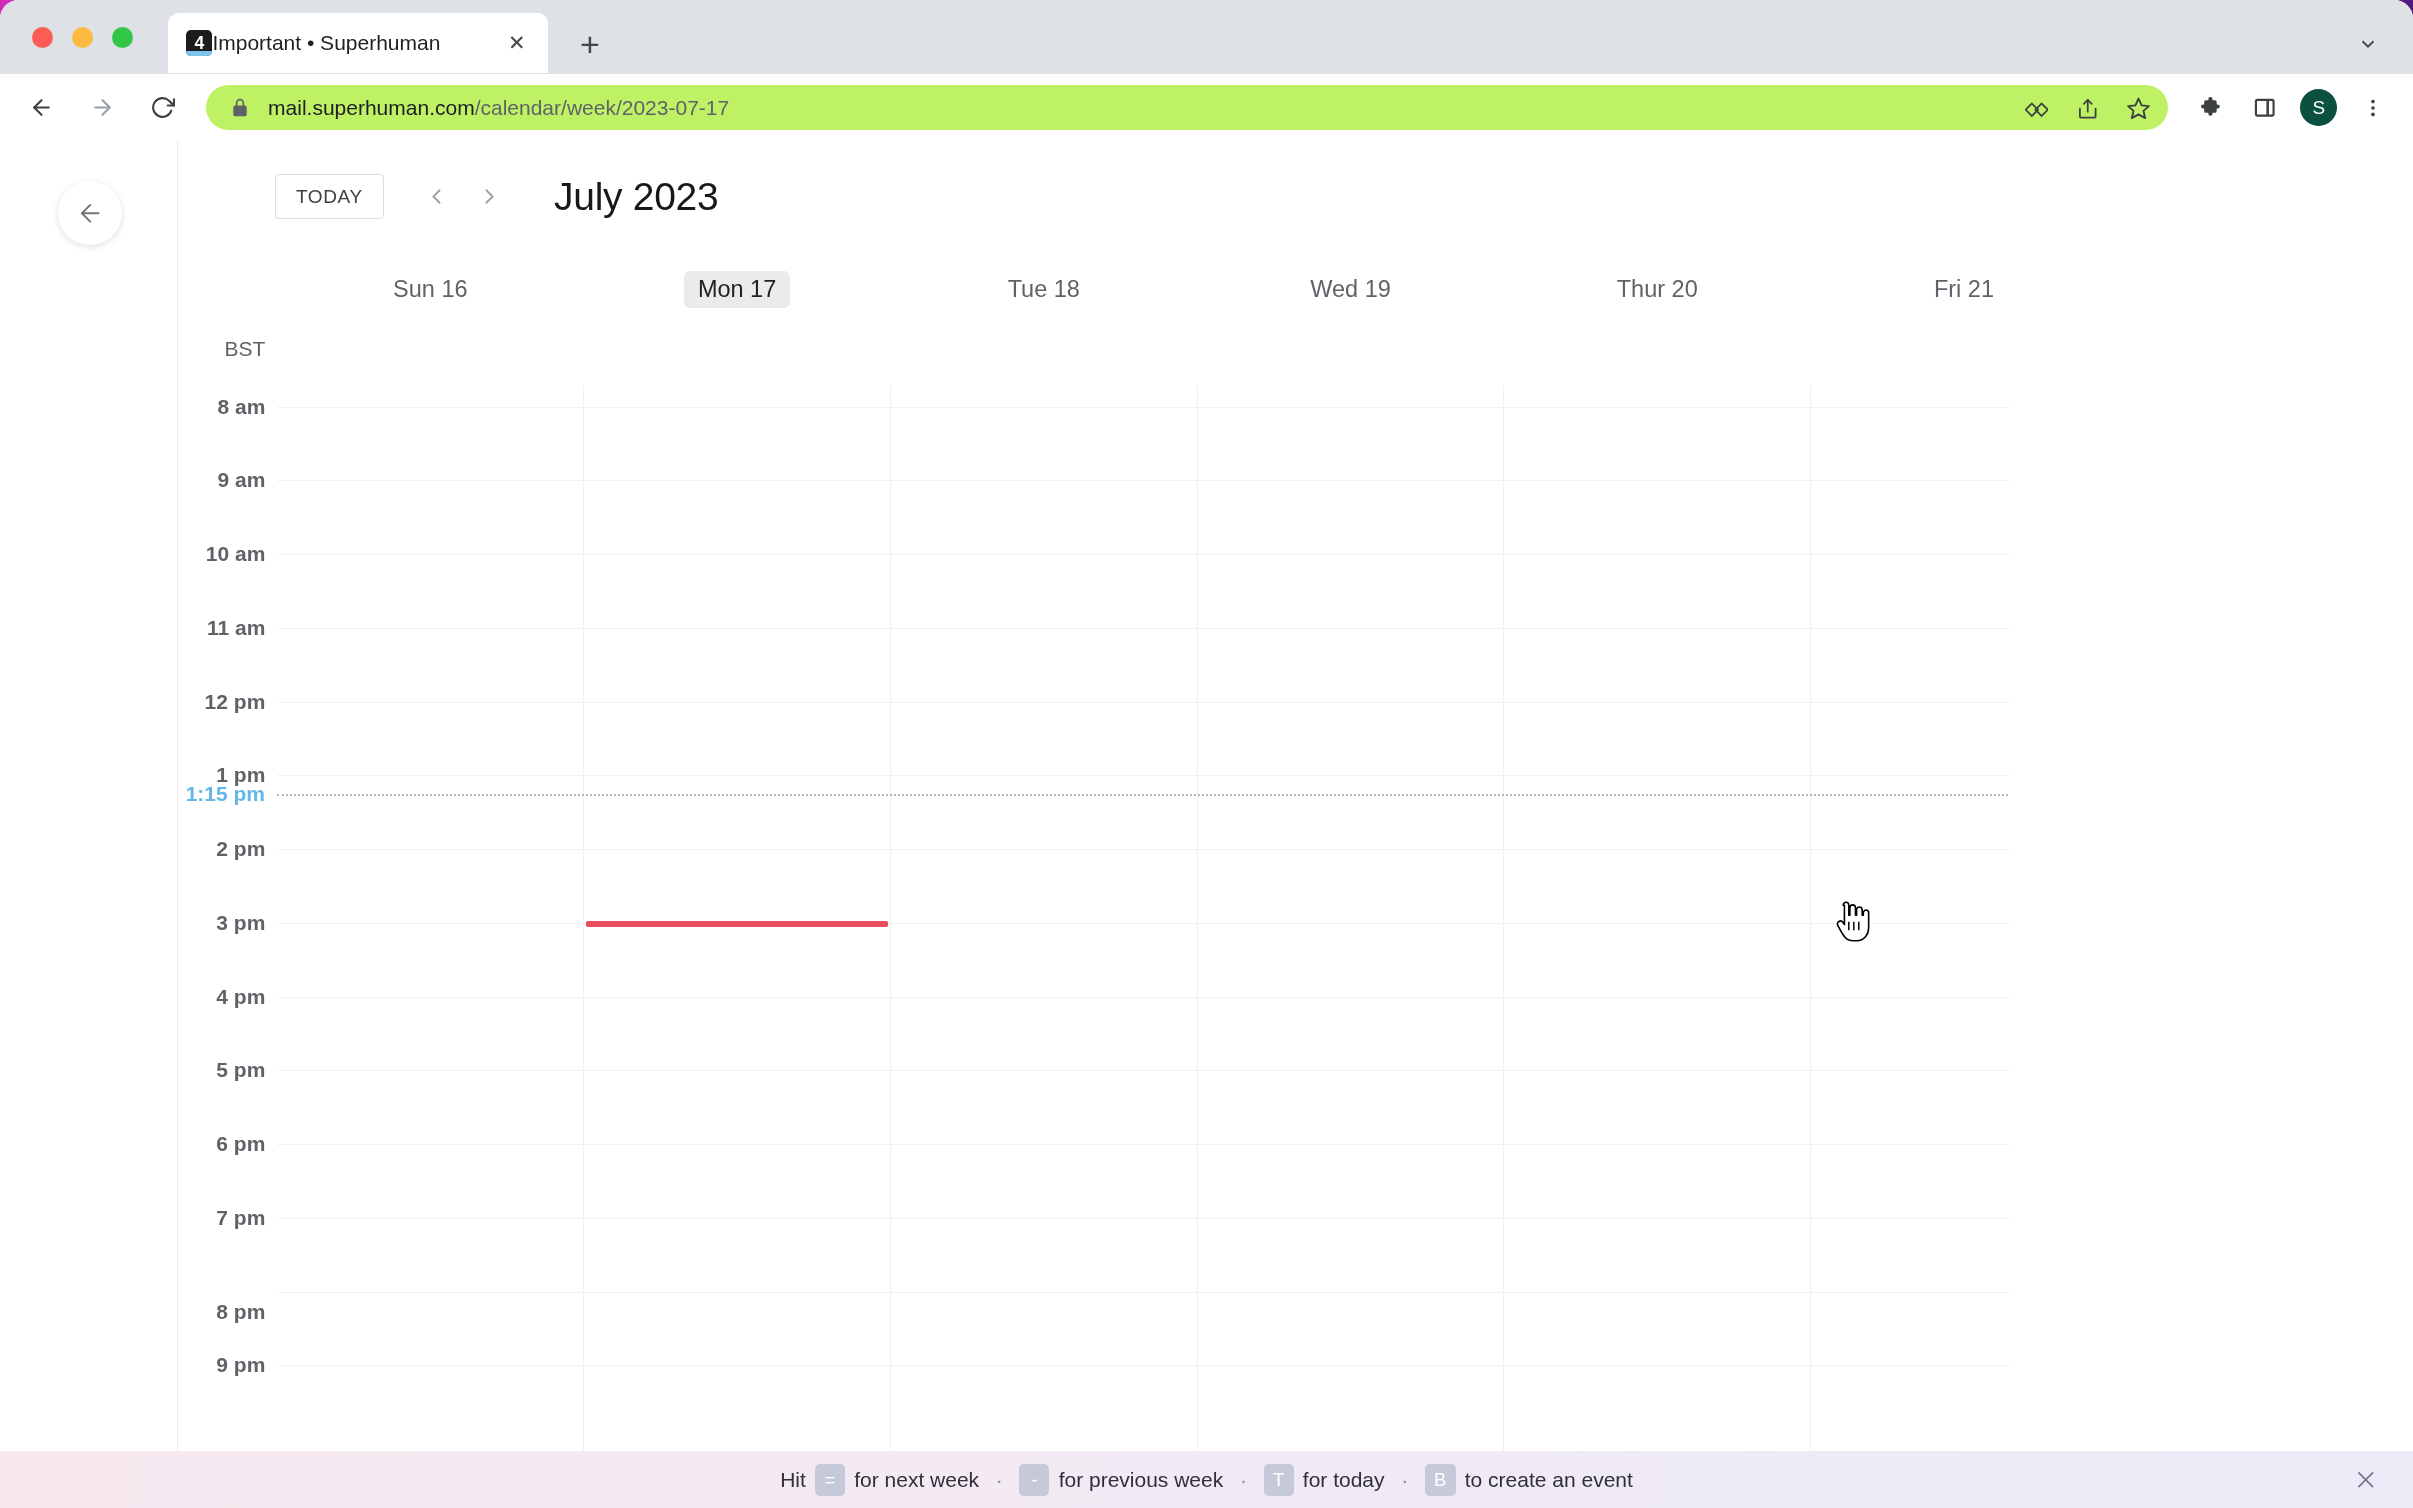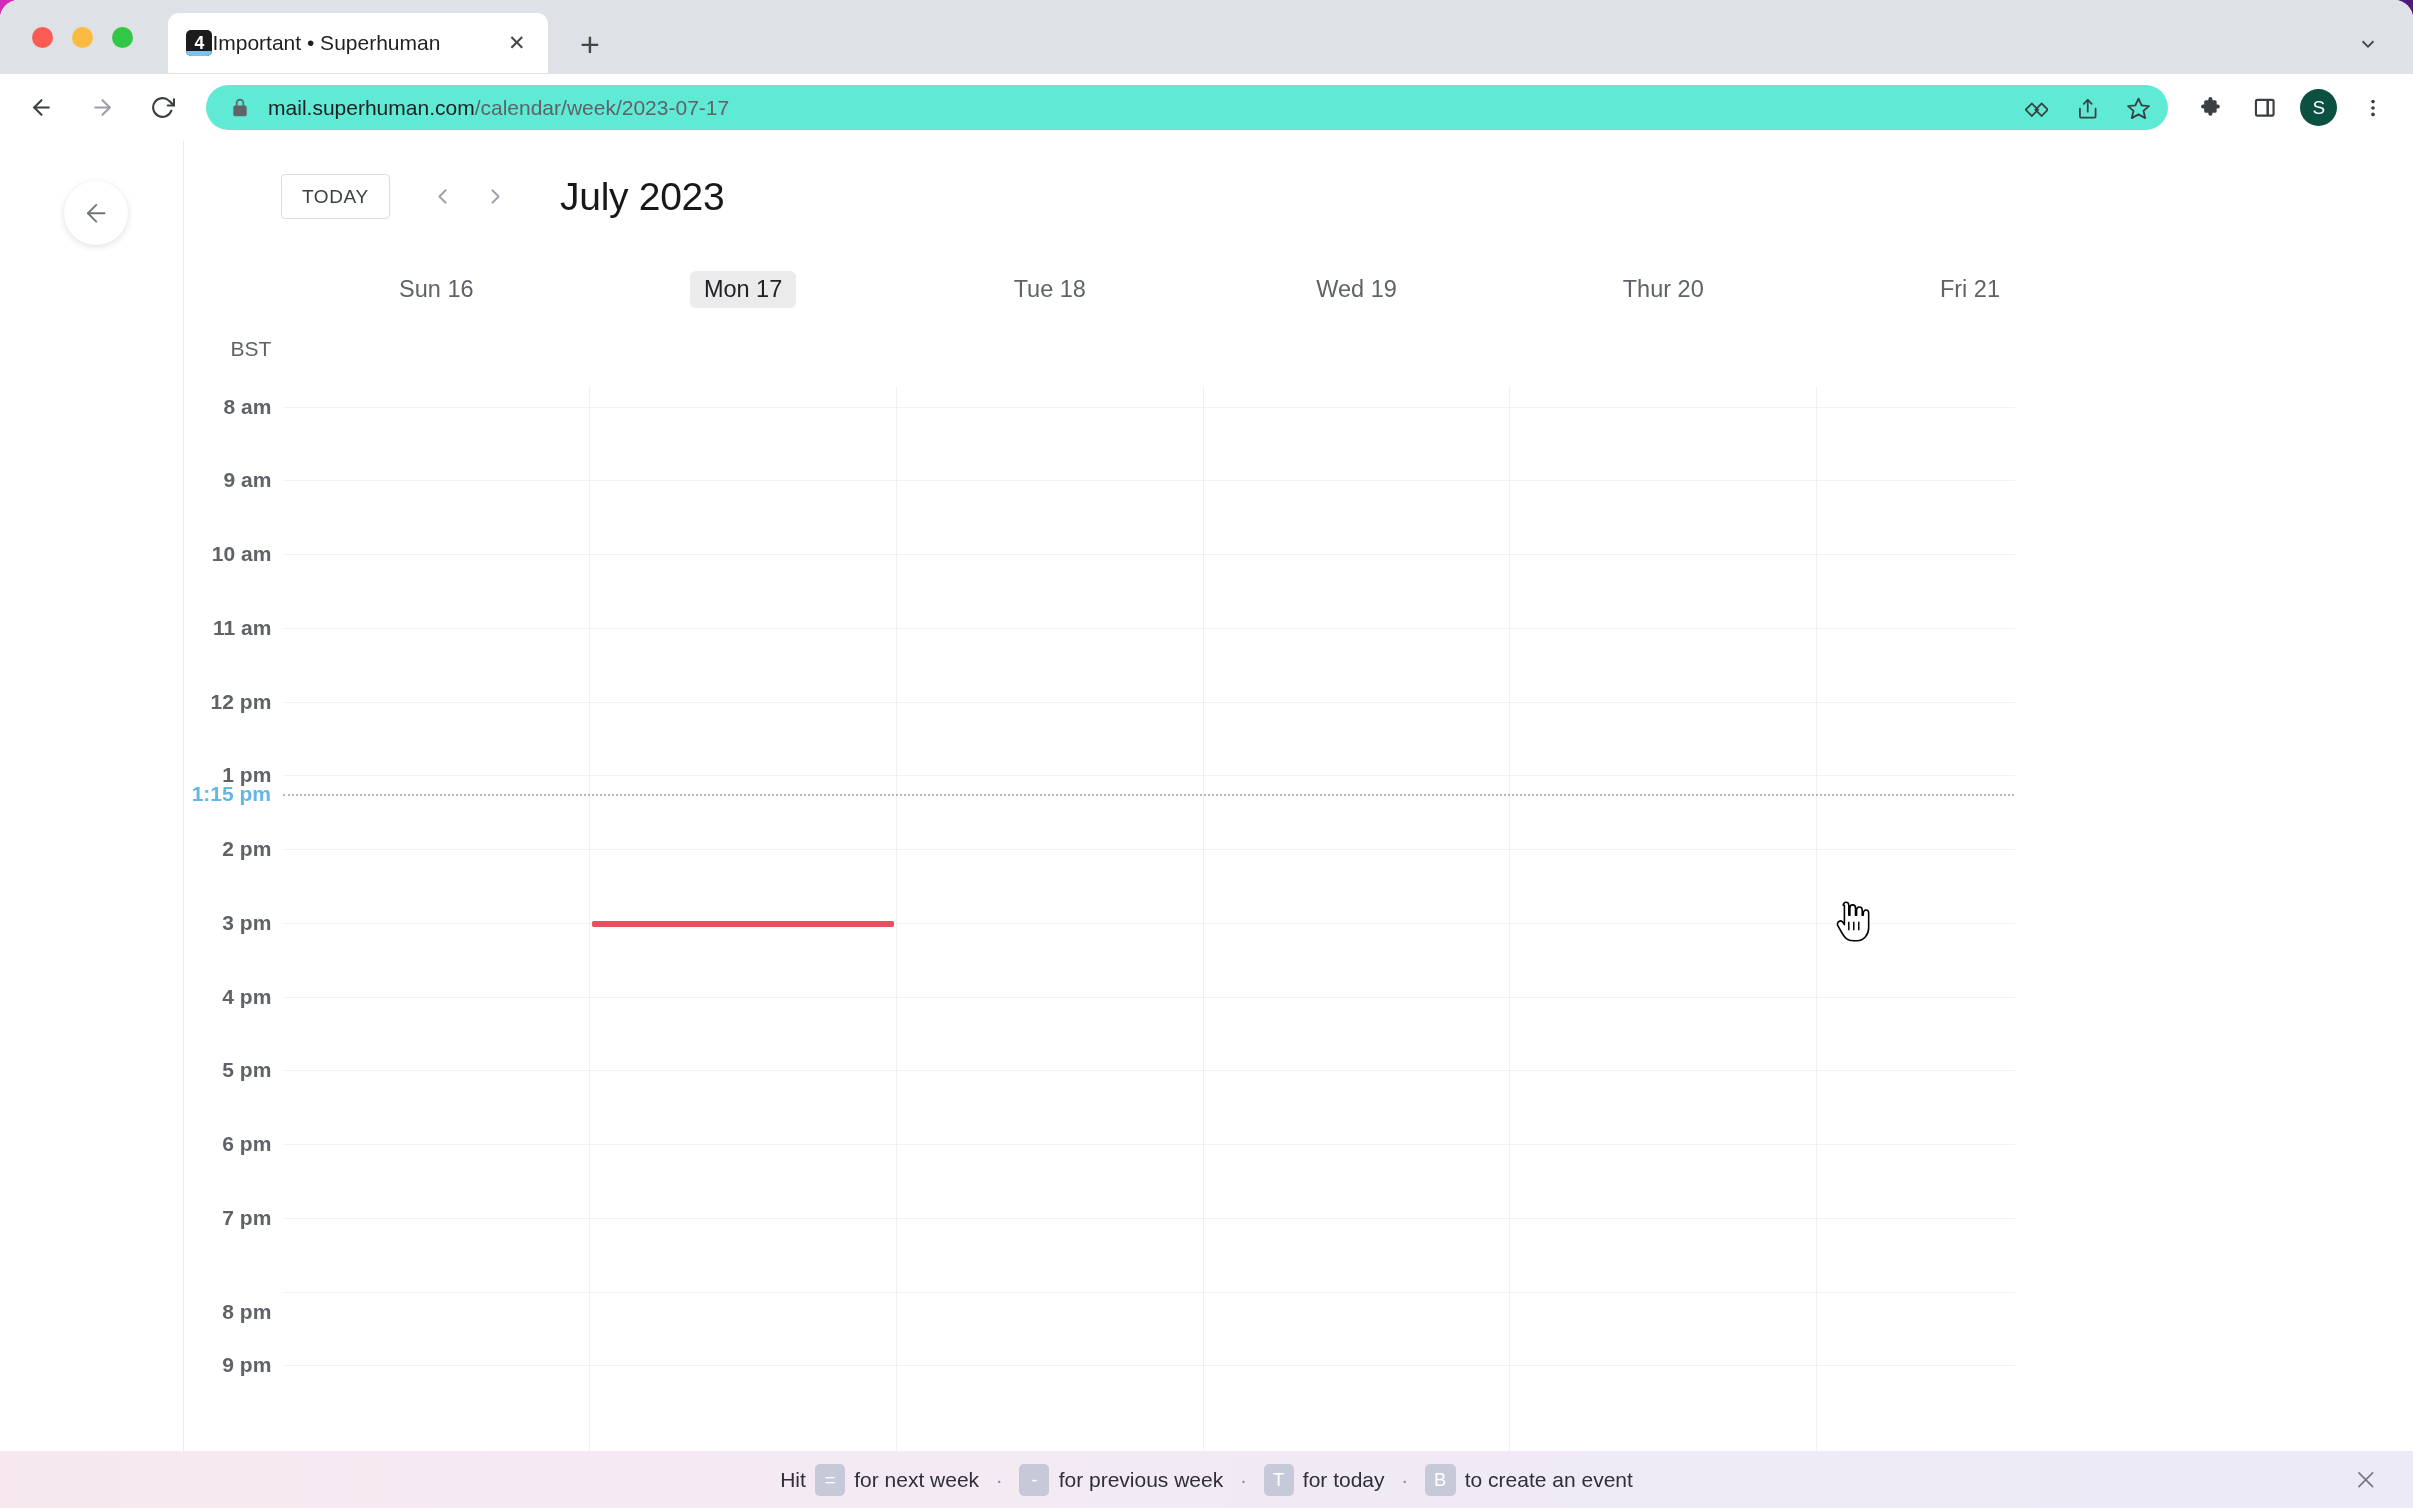--- a/index.html
+++ b/index.html
@@ -120,21 +120,21 @@
     color: #3c4043;
     flex: none;
   }
   #nav-back { margin-left: 18.4px; }
   #nav-forward { color: #9aa0a6; }
 
   #omnibox {
     flex: 1;
     height: 45px;
     margin: 0 22px 0 20px;
-    background: #5eead4;
+    background: #bef264;
     border-radius: 23.5px;
     display: flex;
     align-items: center;
     padding: 0 23.5px;
     position: relative;
   }
   #lock-icon { flex: none; display: flex; align-items: center; color: #5f6368; }
   #url-text {
     margin-left: 18.4px;
     font-size: 21px;
@@ -167,21 +167,21 @@
     background: #0b5040;
     color: #ffffff;
     font-size: 19px;
     display: flex; align-items: center; justify-content: center;
     margin: 0 5px;
   }
 
   
   #app {
     position: absolute;
-    left: 16px; top: 141px;
+    left: 10px; top: 141px;
     width: 1999px; height: 1368px;
     background: #ffffff;
     overflow: hidden;
   }
 
   #left-rail {
     position: absolute;
     left: 0; top: 0;
     width: 168px; height: 1368px;
     background: #ffffff;

